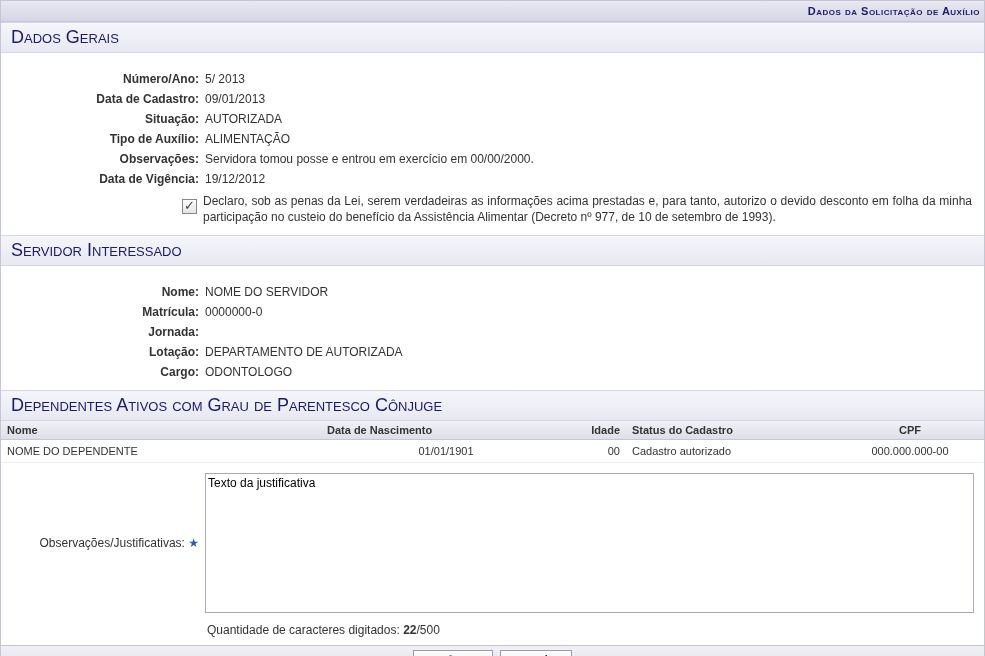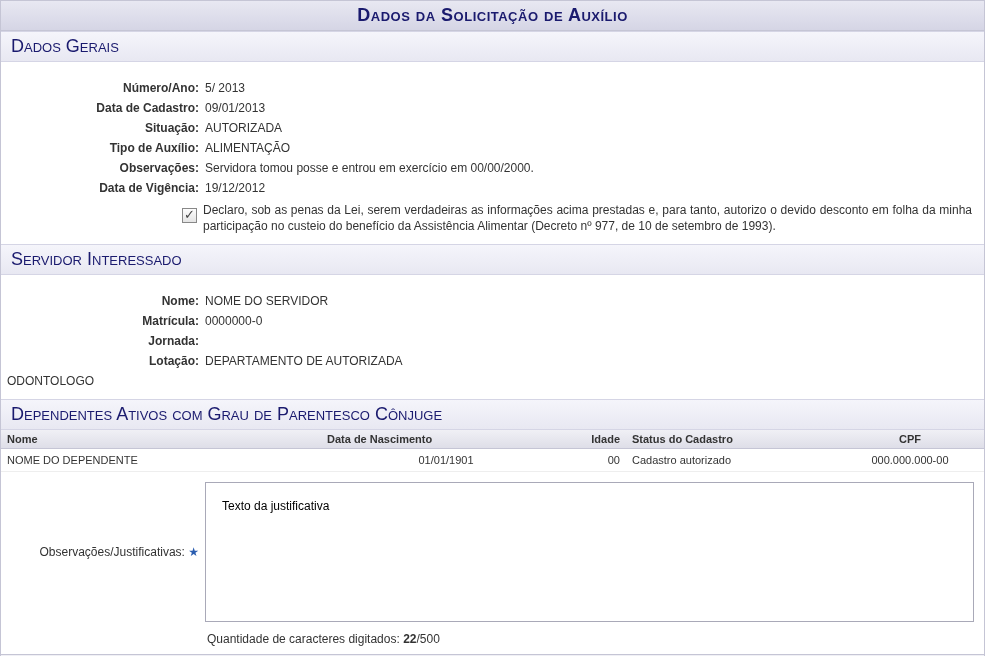--- a/index.html
+++ b/index.html
@@ -12,23 +12,23 @@
   }
   .container {
     border: 1px solid #c5c5d5;
     margin: 0;
   }
   .title-bar {
     background: linear-gradient(to bottom, #e8e8f2 0%, #d5d5e5 100%);
     color: #1a1a6e;
     font-weight: bold;
     font-variant: small-caps;
-    text-align: center;
+    text-align: right;
     padding: 4px 4px;
-    font-size: 18px;
+    font-size: 11px;
     letter-spacing: 0.5px;
     border-bottom: 1px solid #c5c5d5;
   }
   .section-header {
     background: linear-gradient(to bottom, #f5f5fb 0%, #e8e8f2 100%);
     color: #1a1a6e;
     font-weight: normal;
     font-variant: small-caps;
     padding: 4px 10px;
     font-size: 18px;
@@ -122,21 +122,21 @@
   .just-label {
     flex: 0 0 198px;
     text-align: right;
     padding-right: 6px;
   }
   .star { color: #2a5db0; font-size: 12px; }
   .just-textarea {
     flex: 1;
     height: 140px;
     border: 1px solid #a9a9b8;
-    padding: 16px;
+    padding: 2px;
     font-family: Verdana, Arial, sans-serif;
     font-size: 12px;
     resize: none;
     margin-right: 4px;
   }
   .char-row {
     padding: 6px 6px 8px 206px;
     font-size: 12px;
   }
   .char-row .bold { font-weight: bold; }
@@ -208,20 +208,21 @@
       <div class="field-value">0000000-0</div>
     </div>
     <div class="field-row">
       <div class="field-label">Jornada:</div>
     </div>
     <div class="field-row">
       <div class="field-label">Lotação:</div>
       <div class="field-value">DEPARTAMENTO DE AUTORIZADA</div>
     </div>
     <div class="field-row">
+      <div class="field-label">Cargo:</div>
       <div class="field-value">ODONTOLOGO</div>
     </div>
   </div>
 
   <div class="section-header">Dependentes Ativos com Grau de Parentesco Cônjuge</div>
   <div class="table-wrap">
     <table class="dep-table">
       <thead>
         <tr>
           <th class="col-nome">Nome</th>

